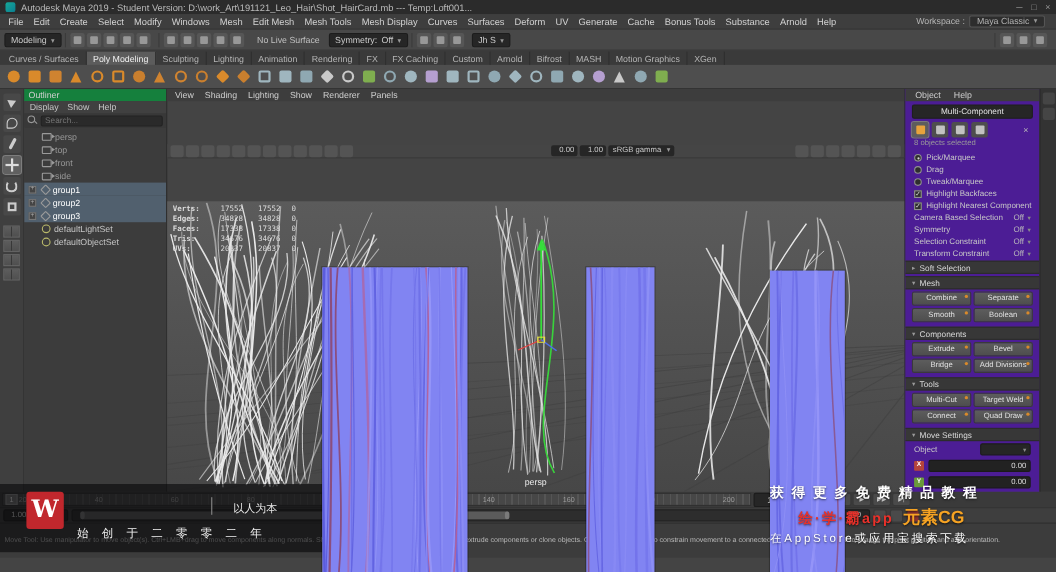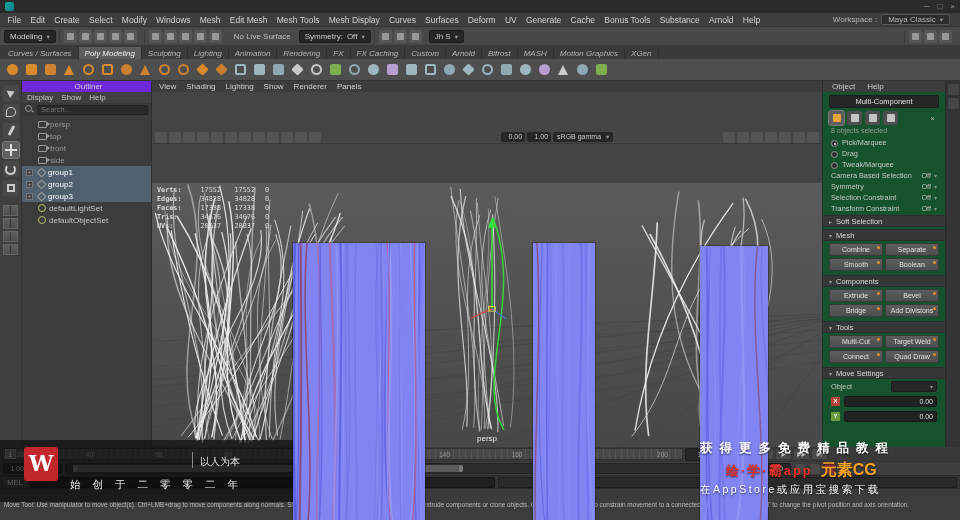--- a/index.html
+++ b/index.html
@@ -25,21 +25,21 @@
   .statusline{height:19px;background:#484848;border-bottom:1px solid #393939;display:flex;align-items:center;gap:3px;padding:0 4px;}
   .dd-box{background:#262626;border:1px solid #1c1c1c;height:13px;display:flex;align-items:center;font-size:8px;color:#ccc;padding:0 5px;gap:4px;border-radius:2px;white-space:nowrap;}
   .sl-group{display:flex;gap:2px;padding:0 4px;border-left:1px solid #3a3a3a;}
   .sl-ico{width:13px;height:13px;border-radius:2px;background:#565656;position:relative;}
   .sl-ico::after{content:"";position:absolute;inset:3px;background:#a9a9a9;border-radius:1px;opacity:.8;}
   .sl-text{font-size:8px;color:#c0c0c0;padding:0 5px;white-space:nowrap;}
   .sl-spacer{flex:1;}
 
   
   .shelftabs{height:13px;background:#3a3a3a;display:flex;align-items:flex-end;padding-left:2px;font-size:8px;color:#b5b5b5;}
-  .stab{padding:1px 6px;border-right:1px solid #2f2f2f;height:12px;line-height:11px;white-space:nowrap;font-style:italic;}
+  .stab{padding:1px 6px;border-right:1px solid #2f2f2f;height:12px;line-height:11px;white-space:nowrap;}
   .stab.active{background:#5c5c5c;color:#f0f0f0;}
   .shelf{height:22px;background:#4e4e4e;display:flex;align-items:center;padding-left:3px;gap:1px;border-bottom:1px solid #333;}
   .sico{width:18px;height:18px;display:flex;align-items:center;justify-content:center;border-radius:2px;}
   .shape{width:11px;height:11px;background:var(--c,#999);border-radius:2px;}
   .t-circle .shape{border-radius:50%;}
   .t-ring .shape{background:transparent;border:2.5px solid var(--c,#999);border-radius:50%;width:11px;height:11px;}
   .t-outline .shape{background:transparent;border:2px solid var(--c,#999);}
   .t-triangle .shape{width:0;height:0;background:transparent;border-radius:0;border-left:5.5px solid transparent;border-right:5.5px solid transparent;border-bottom:10px solid var(--c,#999);}
   .t-diamond .shape{transform:rotate(45deg) scale(.8);}
 
@@ -55,21 +55,21 @@
   .t-move::after{content:"";position:absolute;left:7px;top:2px;width:2px;height:12px;background:#ddd;}
   .t-move::before{content:"";position:absolute;top:7px;left:2px;height:2px;width:12px;background:#ddd;}
   .t-rotate::after{content:"";position:absolute;inset:2.5px;border:2px solid #ccc;border-radius:50%;border-top-color:transparent;}
   .t-scale::after{content:"";position:absolute;inset:4px;border:2px solid #ccc;}
   .layouts{margin-top:6px;display:flex;flex-direction:column;gap:2px;}
   .lay{width:15px;height:11px;border:1px solid #666;background:linear-gradient(#5d5d5d,#4f4f4f);position:relative;}
   .lay::after{content:"";position:absolute;inset:0;background:linear-gradient(90deg,transparent 46%,#383838 46%,#383838 54%,transparent 54%);}
 
   
   .outliner{width:130px;background:#3c3c3c;border-right:1px solid #2e2e2e;display:flex;flex-direction:column;font-size:8px;}
-  .ol-title{height:11px;background:#6d28d9;color:#cfcfcf;padding-left:4px;line-height:11px;text-align:center;}
+  .ol-title{height:11px;background:#15803d;color:#cfcfcf;padding-left:4px;line-height:11px;}
   .ol-menus{height:11px;display:flex;gap:8px;padding-left:5px;color:#c5c5c5;background:#404040;line-height:11px;text-align:center;}
   .ol-search{height:13px;display:flex;align-items:center;padding:1px 3px;gap:3px;background:#383838;}
   .mag{width:9px;height:9px;position:relative;flex:0 0 auto;}
   .mag::before{content:"";position:absolute;left:0;top:0;width:5px;height:5px;border:1.2px solid #999;border-radius:50%;}
   .mag::after{content:"";position:absolute;left:5.5px;top:6px;width:3.4px;height:1.3px;background:#999;transform:rotate(45deg);}
   .ol-search input{flex:1;min-width:0;height:10px;background:#2a2a2a;border:1px solid #222;color:#bbb;font-size:7.5px;padding:0 3px;border-radius:2px;}
   .ol-list{flex:1;padding-top:2px;overflow:hidden;}
   .ol-item{height:12px;display:flex;align-items:center;gap:3px;padding-left:16px;color:#c4c4c4;position:relative;}
   .ol-item.muted{color:#979797;}
   .ol-item.selected{background:#51606e;color:#fff;}
@@ -90,21 +90,21 @@
   .sp1{flex:1;} .sp06{flex:.6;}
   .vp-canvas{flex:1;position:relative;overflow:hidden;background:linear-gradient(#5b5b5b,#474747);}
   #vpsvg{position:absolute;inset:0;width:100%;height:100%;}
   .hud{position:absolute;left:5px;top:3px;font-family:"DejaVu Sans Mono",monospace;font-size:6.8px;color:#dcdcdc;line-height:9px;}
   .hud-row{display:grid;grid-template-columns:30px 34px 34px 14px;text-align:right;}
   .hud-row .lbl{text-align:left;font-weight:bold;}
   .persp-label{position:absolute;left:50%;bottom:4px;transform:translateX(-50%);font-size:8px;color:#ececec;}
   .pivot-blue{position:absolute;width:7px;height:7px;background:#2e64e8;border:1px solid #89a7ff;left:409px;top:91px;}
 
   
-  .mtk{width:123px;background:#14532d;border-left:1px solid #2e2e2e;font-size:8px;display:flex;flex-direction:column;overflow:hidden;}
+  .mtk{width:123px;background:#4c1d95;border-left:1px solid #2e2e2e;font-size:8px;display:flex;flex-direction:column;overflow:hidden;}
   .mtk-menus{height:11px;background:#3d3d3d;display:flex;gap:12px;padding-left:9px;line-height:11px;color:#ccc;}
   .mtk-mode{margin:3px 6px 2px;background:#262626;border:1px solid #1e1e1e;color:#e2e2e2;text-align:center;height:13px;line-height:12px;border-radius:2px;font-size:7.5px;}
   .mtk-tabs{display:flex;align-items:center;gap:3px;padding:1px 6px;}
   .mtab{width:15px;height:14px;background:#4e4e4e;border-radius:2px;display:flex;align-items:center;justify-content:center;}
   .mtab .g{width:8px;height:8px;background:#c2c2c2;border-radius:1px;}
   .mtab.active{background:#5d5d5d;outline:1px solid #7a7a7a;}
   .mtab.active .g{background:#e8a33d;}
   .mtk-close{margin-left:auto;width:13px;height:13px;color:#bbb;font-size:8px;text-align:center;line-height:13px;}
   .mtk-info{color:#9a9a9a;font-size:7px;padding:1px 8px 2px;}
   .mtk-row{height:11px;display:flex;align-items:flex-end;gap:4px;padding:0 8px;color:#c8c8c8;font-size:7.3px;white-space:nowrap;}
@@ -159,36 +159,37 @@
   .plane svg{position:absolute;inset:0;width:100%;height:100%;}
   #plane1{left:293px;top:243px;width:132px;height:277px;}
   #plane2{left:533px;top:243px;width:62px;height:277px;}
   #plane3{left:700px;top:246px;width:68px;height:274px;}
 
   
   .wm-left{position:absolute;left:0;top:440px;width:293px;height:62px;background:rgba(8,8,10,.62);z-index:45;}
   .wm-logo{position:absolute;left:24px;top:7px;width:34px;height:34px;background:#c1272d;border-radius:3px;color:#fff;font-weight:bold;font-size:22px;text-align:center;line-height:33px;font-family:"DejaVu Serif",serif;}
   .wm-brand{position:absolute;left:68px;top:10px;font-size:16px;font-weight:bold;color:#fff;letter-spacing:2px;white-space:nowrap;}
   .wm-divider{position:absolute;left:192px;top:12px;width:1px;height:16px;background:#888;}
-  .wm-slogan{position:absolute;left:200px;top:15px;font-size:10px;color:#e8e8e8;white-space:nowrap;}
+  .wm-slogan{position:absolute;left:212px;top:15px;font-size:10px;color:#e8e8e8;white-space:nowrap;}
   .wm-sub{position:absolute;left:70px;top:38px;font-size:10.5px;color:#f0f0f0;letter-spacing:12px;white-space:nowrap;}
   .wm-right{position:absolute;right:6px;top:440px;width:254px;z-index:60;text-shadow:0 1px 2px rgba(0,0,0,.65);}
   .wmr1{font-size:12.5px;font-weight:bold;color:#fff;letter-spacing:7px;white-space:nowrap;}
   .wmr2{margin-top:3px;display:flex;align-items:center;gap:8px;padding-left:26px;white-space:nowrap;}
   .wmr2-red{color:#e8312a;font-weight:bold;font-size:13px;letter-spacing:2px;}
   .wmr2-orange{color:#f6a323;font-weight:bold;font-size:16px;}
   .wmr3{margin-top:2px;font-size:10.5px;color:#fff;letter-spacing:2.5px;white-space:nowrap;}
 </style>
 </head>
 <body>
 
 <div id="app">
 
   <div class="titlebar">
     <span class="tb-icon"></span>
+    <span class="tb-title">Autodesk Maya 2019 - Student Version: D:\work_Art\191121_Leo_Hair\Shot_HairCard.mb --- Temp:Loft001...</span>
     <span class="winbtns">
 
     <span class="wb">─</span>
         <span class="wb">□</span>
         <span class="wb">×</span>
       </span>
   </div>
 
   <div class="menubar">
     <span style="display:flex;">
@@ -699,20 +700,32 @@
             <span>Drag</span>
           </div>
 
           <div class="mtk-row">
             <span class="radio"></span>
             <span>Tweak/Marquee</span>
           </div>
         </div>
       <div>
 
+          <div class="mtk-row on">
+            <span class="chk"></span>
+            <span>Highlight Backfaces</span>
+          </div>
+
+          <div class="mtk-row on">
+            <span class="chk"></span>
+            <span>Highlight Nearest Component</span>
+          </div>
+        </div>
+      <div>
+
           <div class="mtk-row">
             <span>Camera Based Selection</span>
             <span class="val">
               <span>Off</span>
             </span>
           </div>
 
           <div class="mtk-row">
             <span>Symmetry</span>
             <span class="val">
@@ -824,25 +837,20 @@
         <div class="range-bar"></div>
       </div>
     <span class="rr-field">120</span>
     <span class="rr-field">200</span>
     <span class="rr-ico"></span>
     <span class="rr-ico"></span>
     <span class="rr-ico red"></span>
     <span class="rr-spacer"></span>
   </div>
 
-  <div class="cmdline">
-    <span class="mel">MEL</span>
-    <input class="cmd-input" style="">
-    <span class="cmd-result"></span>
-  </div>
 
   <div class="helpline">Move Tool: Use manipulator to move object(s). Ctrl+LMB+drag to move components along normals. Shift+drag manipulator axis or plane handles to extrude components or clone objects. Ctrl+Shift+LMB+drag to constrain movement to a connected edge. Use D or INSERT to change the pivot position and axis orientation.</div>
 
   <div class="plane" id="plane1">
       <svg id="p1svg" viewBox="0 0 132 277" preserveAspectRatio="none">
         <path d="M88.7 -4 C 94.3 83 78.7 194 87.8 281" fill="none" stroke="#9697f8" stroke-width="0.9" opacity="0.97"></path>
         <path d="M107.2 -4 C 103.8 83 111.7 194 107.9 281" fill="none" stroke="#9697f8" stroke-width="2.0" opacity="0.52"></path>
         <path d="M94.2 -4 C 101.4 83 89.7 194 98.2 281" fill="none" stroke="#b75f93" stroke-width="2.0" opacity="0.90"></path>
         <path d="M126.3 -4 C 128.9 83 117.5 194 123.2 281" fill="none" stroke="#5a5bdd" stroke-width="1.9" opacity="0.64"></path>
         <path d="M36.6 -4 C 39.5 83 46.0 194 39.7 281" fill="none" stroke="#b75f93" stroke-width="2.2" opacity="0.67"></path>

